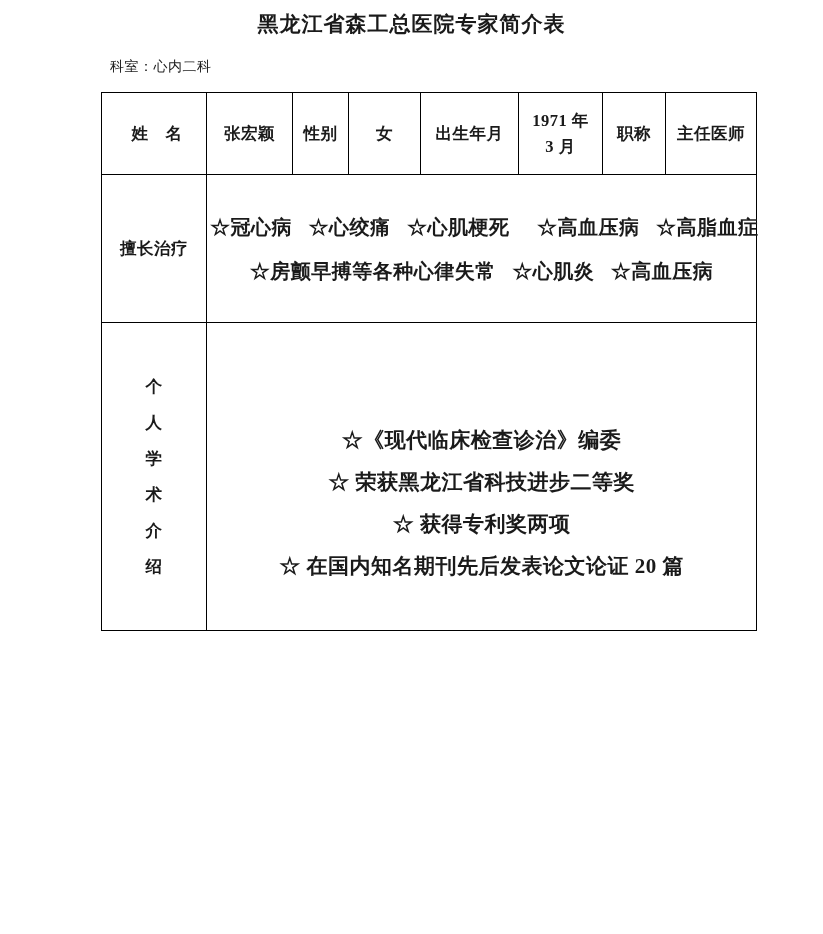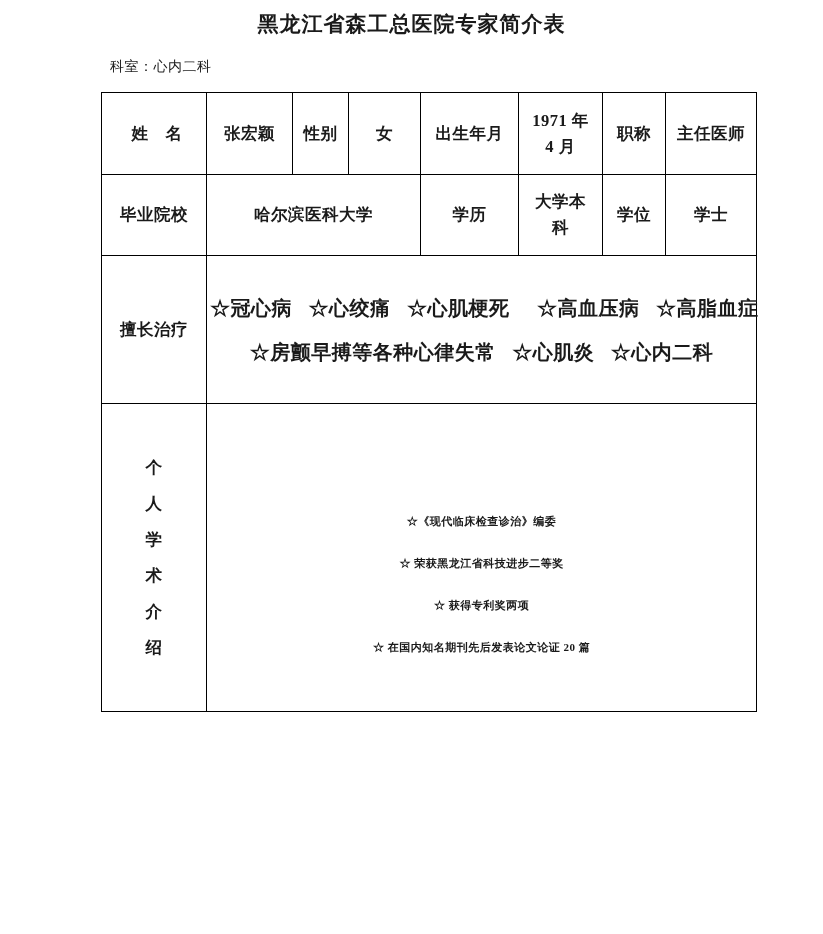--- a/index.html
+++ b/index.html
@@ -104,21 +104,21 @@
     line-height: 44px;
     font-size: 20px;
     white-space: pre;
   }
   .academic-list {
     padding-left: 10px;
     text-align: left;
   }
   .academic-item {
     line-height: 42px;
-    font-size: 11px;
+    font-size: 21px;
     white-space: pre;
   }
   .academic-pad-top { height: 52px; }
   .blank-cell { }
 </style>
 </head>
 <body>
 
 <div class="page">
 
@@ -140,44 +140,33 @@
     <tbody>
 
       <tr class="r1">
         <td class="cell-name-label">姓　名</td>
         <td>张宏颖</td>
         <td>性别</td>
         <td>女</td>
         <td>出生年月</td>
         <td class="two-line">
           <div>1971 年</div>
-          <div>4 月</div>
+          <div>3 月</div>
         </td>
         <td>职称</td>
         <td>主任医师</td>
       </tr>
 
-      <tr class="r2">
-        <td>毕业院校</td>
-        <td colspan="3">哈尔滨医科大学</td>
-        <td>学历</td>
-        <td class="two-line">
-          <div>大学本</div>
-          <div>科</div>
-        </td>
-        <td>学位</td>
-        <td>学士</td>
-      </tr>
 
 
       <tr class="r4">
         <td>擅长治疗</td>
         <td colspan="7" class="content-block">
           <div class="specialty-line">☆冠心病   ☆心绞痛   ☆心肌梗死     ☆高血压病   ☆高脂血症</div>
-          <div class="specialty-line">☆房颤早搏等各种心律失常   ☆心肌炎   ☆心内二科</div>
+          <div class="specialty-line">☆房颤早搏等各种心律失常   ☆心肌炎   ☆高血压病</div>
         </td>
       </tr>
 
       <tr class="r5">
         <td>
           <div class="vlabel">
             <span>个</span>
             <span>人</span>
             <span>学</span>
             <span>术</span>

